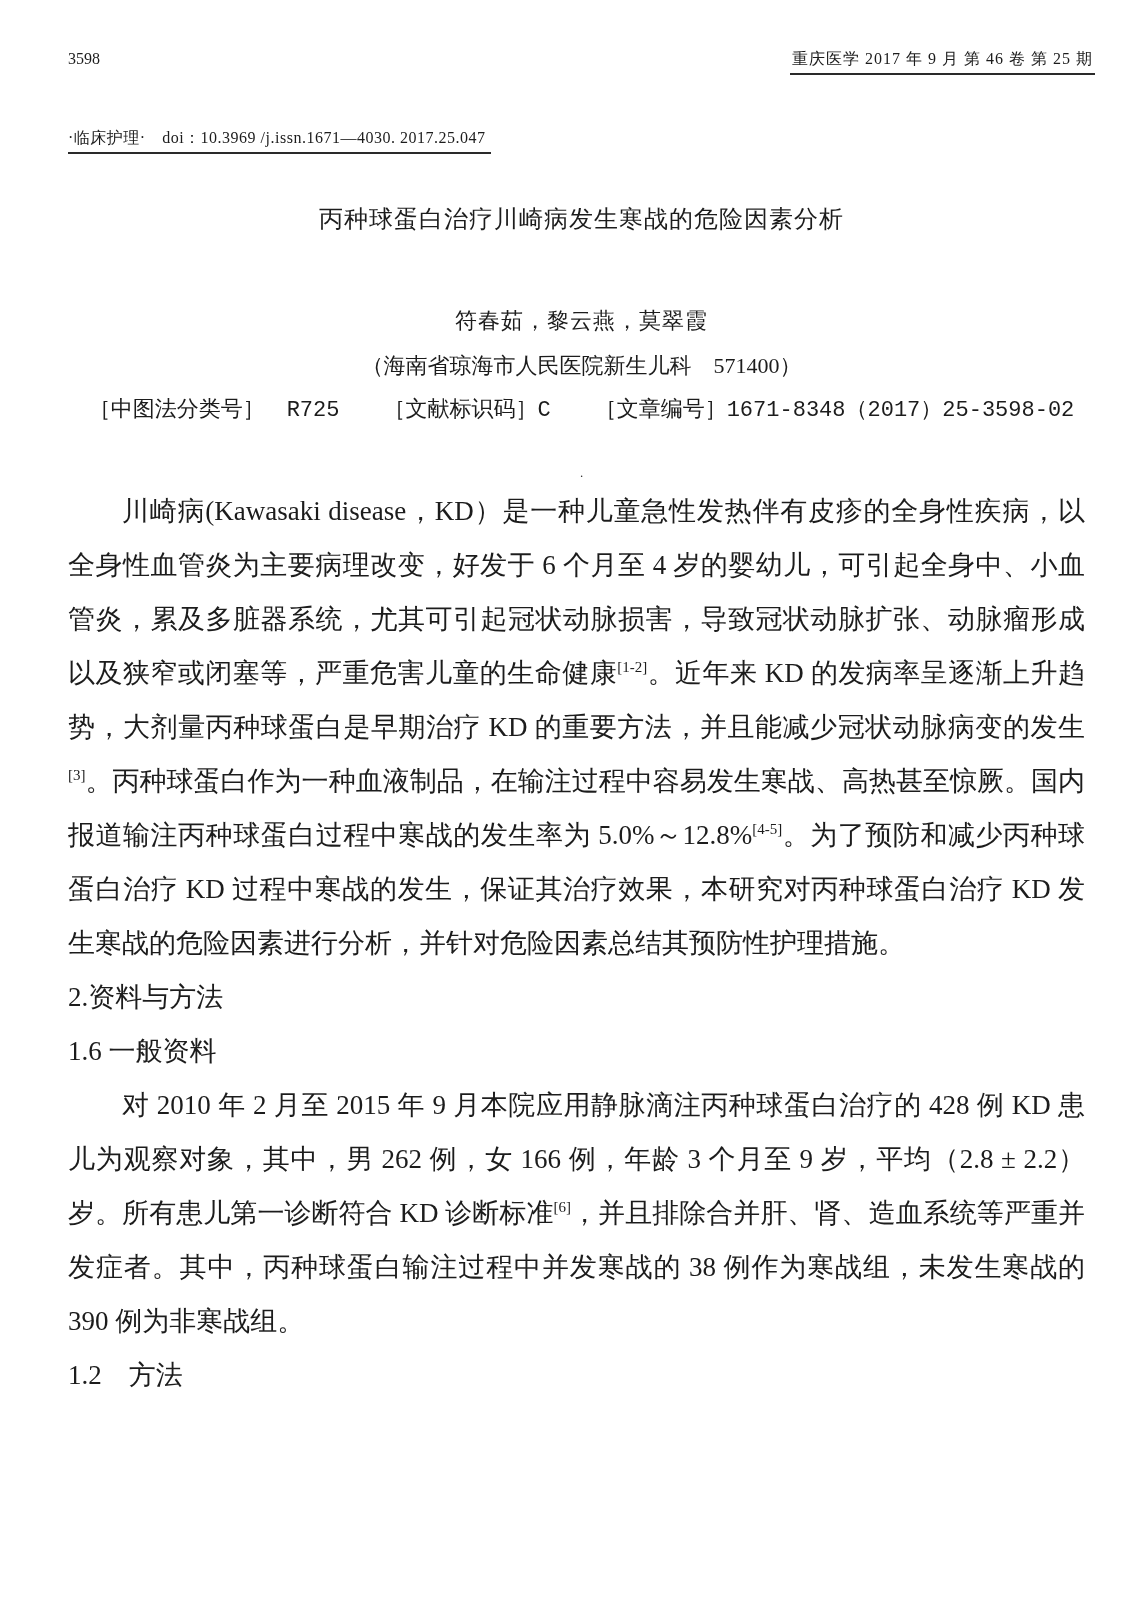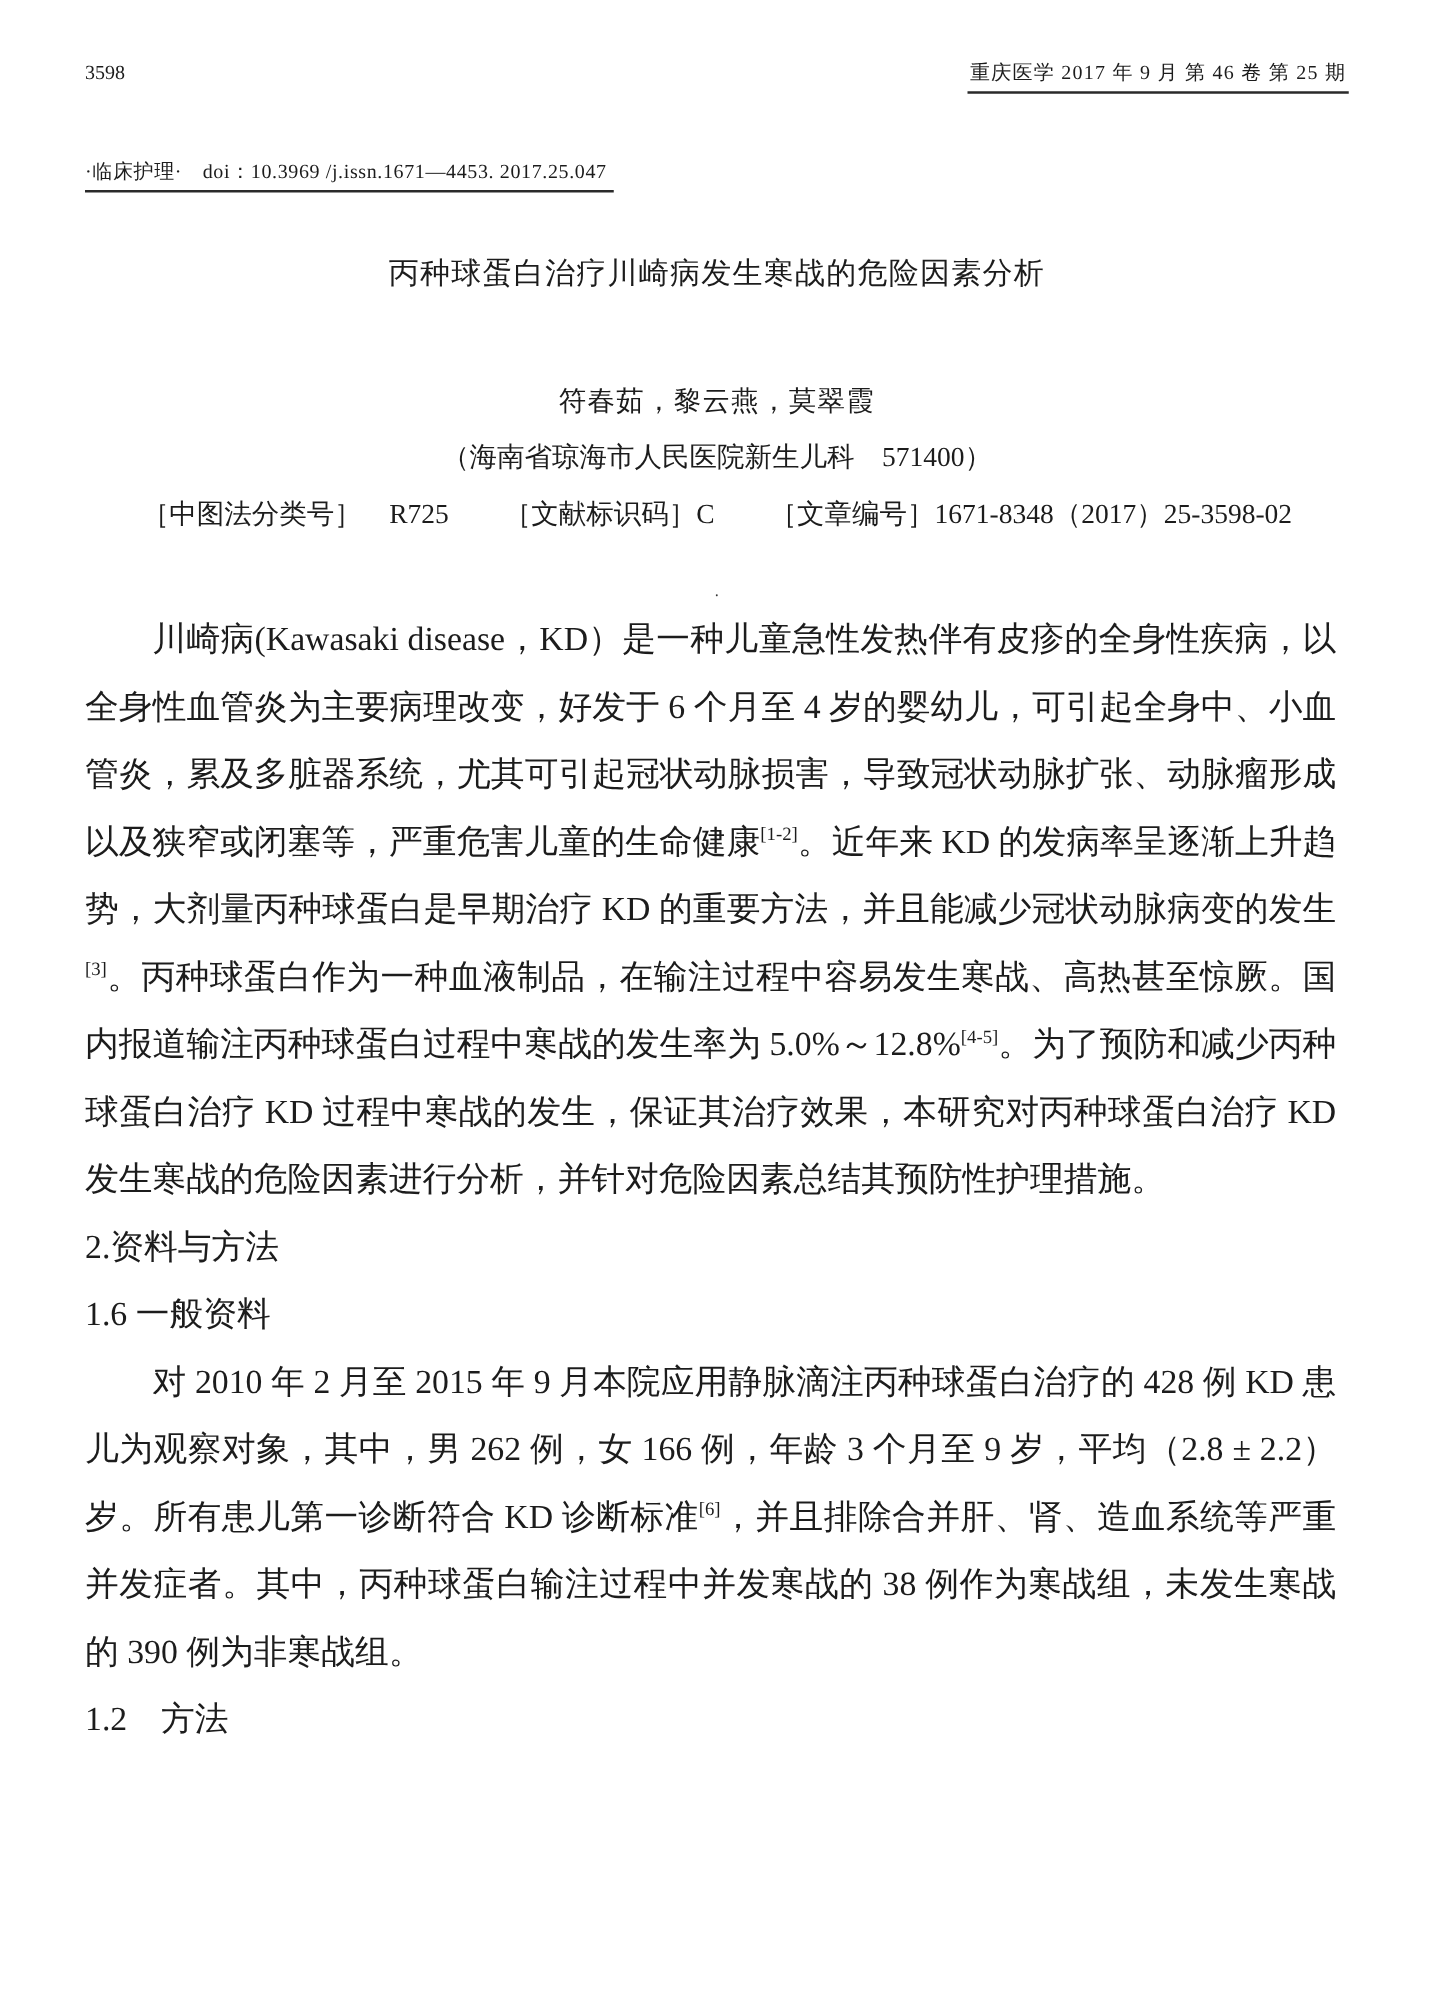--- a/index.html
+++ b/index.html
@@ -12,21 +12,21 @@
     height: 1600px;
     position: relative;
     overflow: hidden;
     font-family: "Liberation Serif", "DejaVu Serif", serif;
     color: #1c1c1c;
   }
   .page {
     box-sizing: border-box;
     width: 1145px;
     height: 1369px;
-    padding: 48px 66px 0 68px;
+    padding: 48px 50px 0 68px;
   }
   
   .header-row {
     display: flex;
     justify-content: space-between;
     align-items: flex-start;
     font-size: 16px;
     line-height: 22px;
   }
   .journal-ref {
@@ -67,20 +67,21 @@
     margin-top: 14px;
     text-align: center;
     font-size: 22px;
     line-height: 31px;
   }
   .meta-line {
     margin-top: 14px;
     text-align: center;
     font-size: 22px;
     line-height: 31px;
+    font-family: Liberation Mono, monospace;
   }
   .stray-mark {
     margin-top: 40px;
     text-align: center;
     font-size: 13px;
     line-height: 14px;
     color: #333;
   }
   
   .article-body {
@@ -110,21 +111,21 @@
 <body>
 
 <div class="page">
 
   <div class="header-row">
     <span>3598</span>
     <span class="journal-ref">重庆医学 2017 年 9 月 第 46 卷 第 25 期</span>
   </div>
 
   <div class="doi-row">
-    <span class="doi-line">·临床护理·　doi：10.3969 /j.issn.1671—4453. 2017.25.047</span>
+    <span class="doi-line">·临床护理·　doi：10.3969 /j.issn.1671—4030. 2017.25.047</span>
   </div>
 
   <h1 class="article-title">丙种球蛋白治疗川崎病发生寒战的危险因素分析</h1>
 
   <div class="authors">符春茹，黎云燕，莫翠霞</div>
 
   <div class="affiliation">（海南省琼海市人民医院新生儿科　571400）</div>
 
   <div class="meta-line">［中图法分类号］　R725　　［文献标识码］C　　［文章编号］1671-8348（2017）25-3598-02</div>
 

